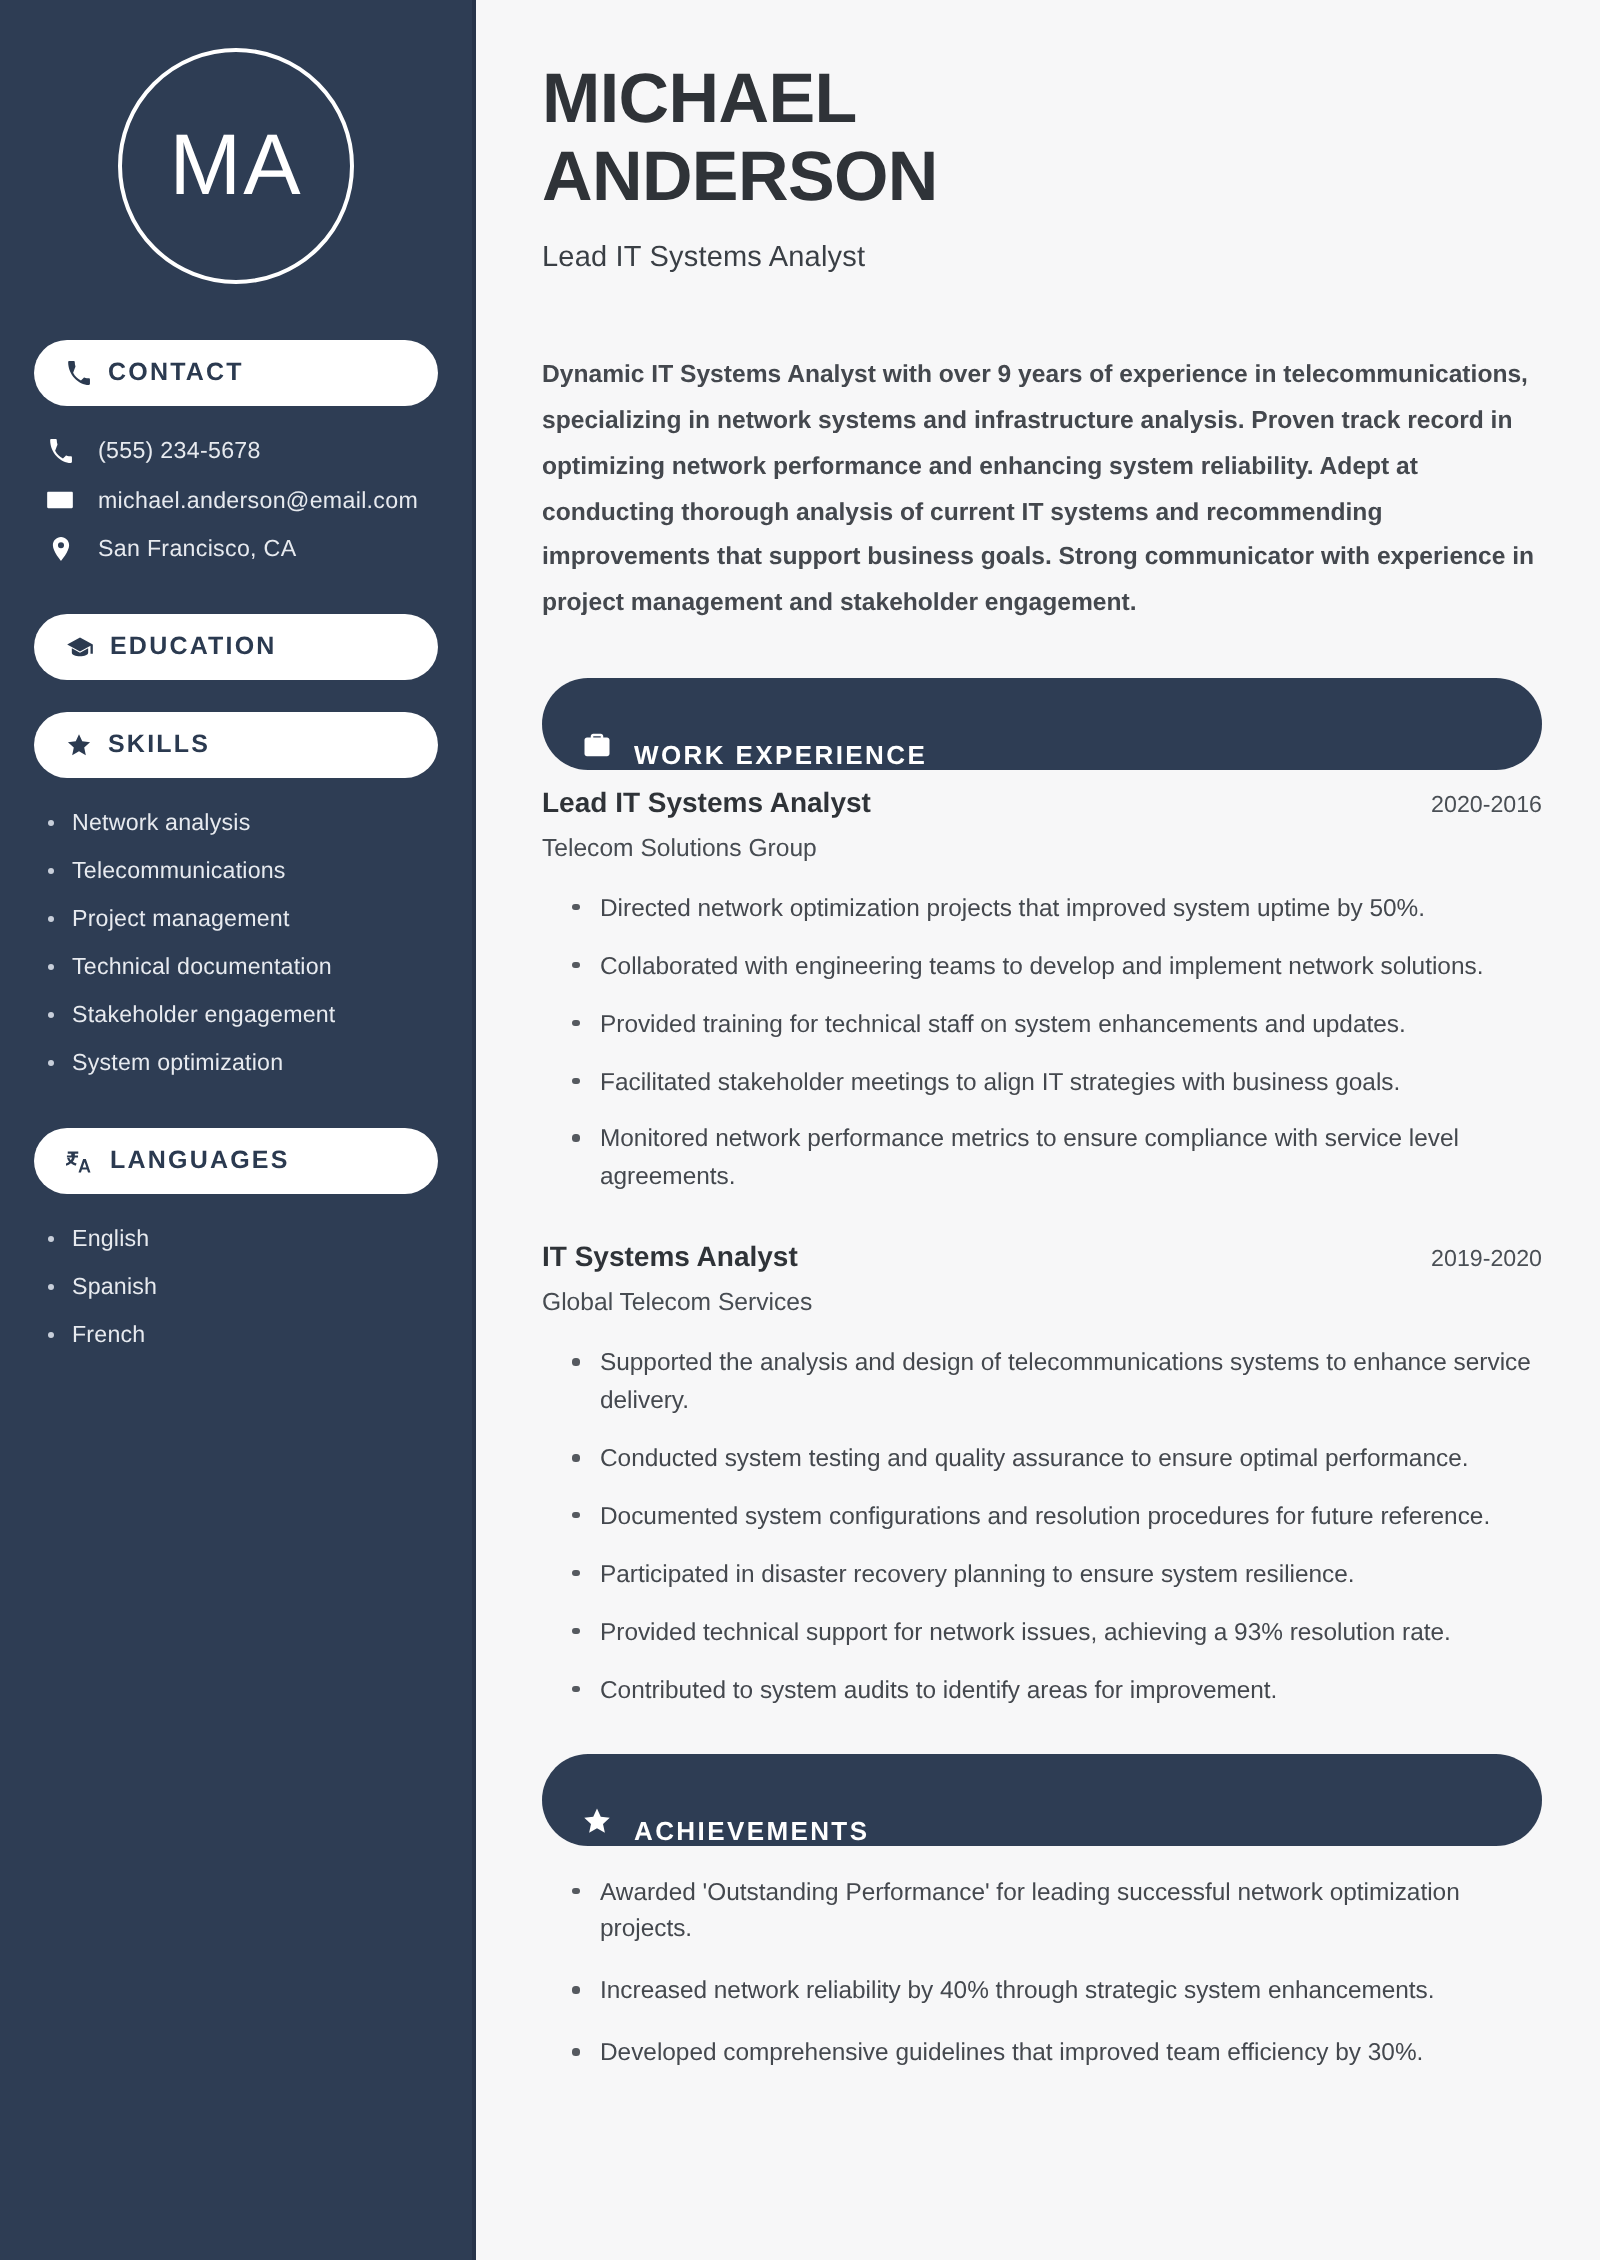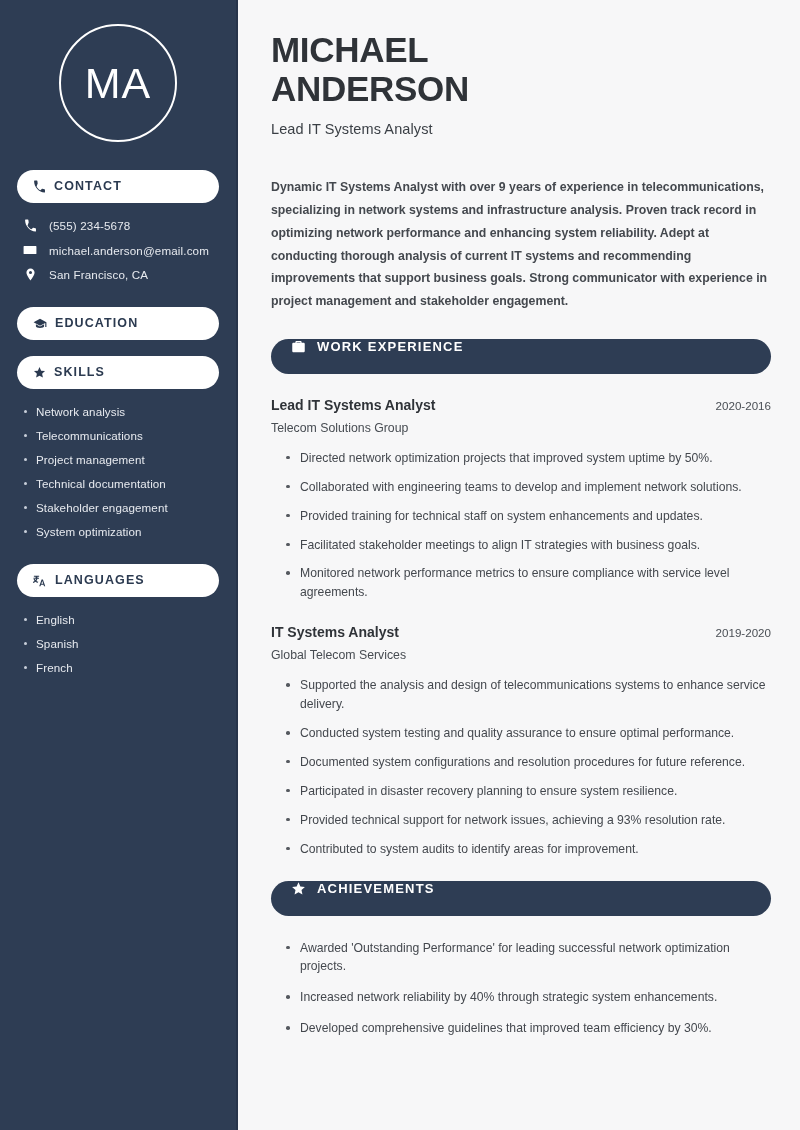--- a/index.html
+++ b/index.html
@@ -143,25 +143,25 @@
     margin-top:39px;
     margin-bottom:26px;
     text-align:left;
     font-weight:bold;
   }
 
   .sec-bar {
     background:#2e3d54;
     color:#ffffff;
     border-radius:999px;
-    height:35px;
-    display:flex; align-items:flex-start;
+    height:46px;
+    display:flex; align-items:flex-end;
     gap:11px;
     padding:0 20px;
-    margin-bottom:23px;
+    margin-bottom:8px;
   }
   .sec-bar .sec-label {
     font-size:13px;
     font-weight:bold;
     letter-spacing:1.2px;
     text-transform:uppercase;
   }
 
   .job { margin-bottom:22px; }
   .job-head {

